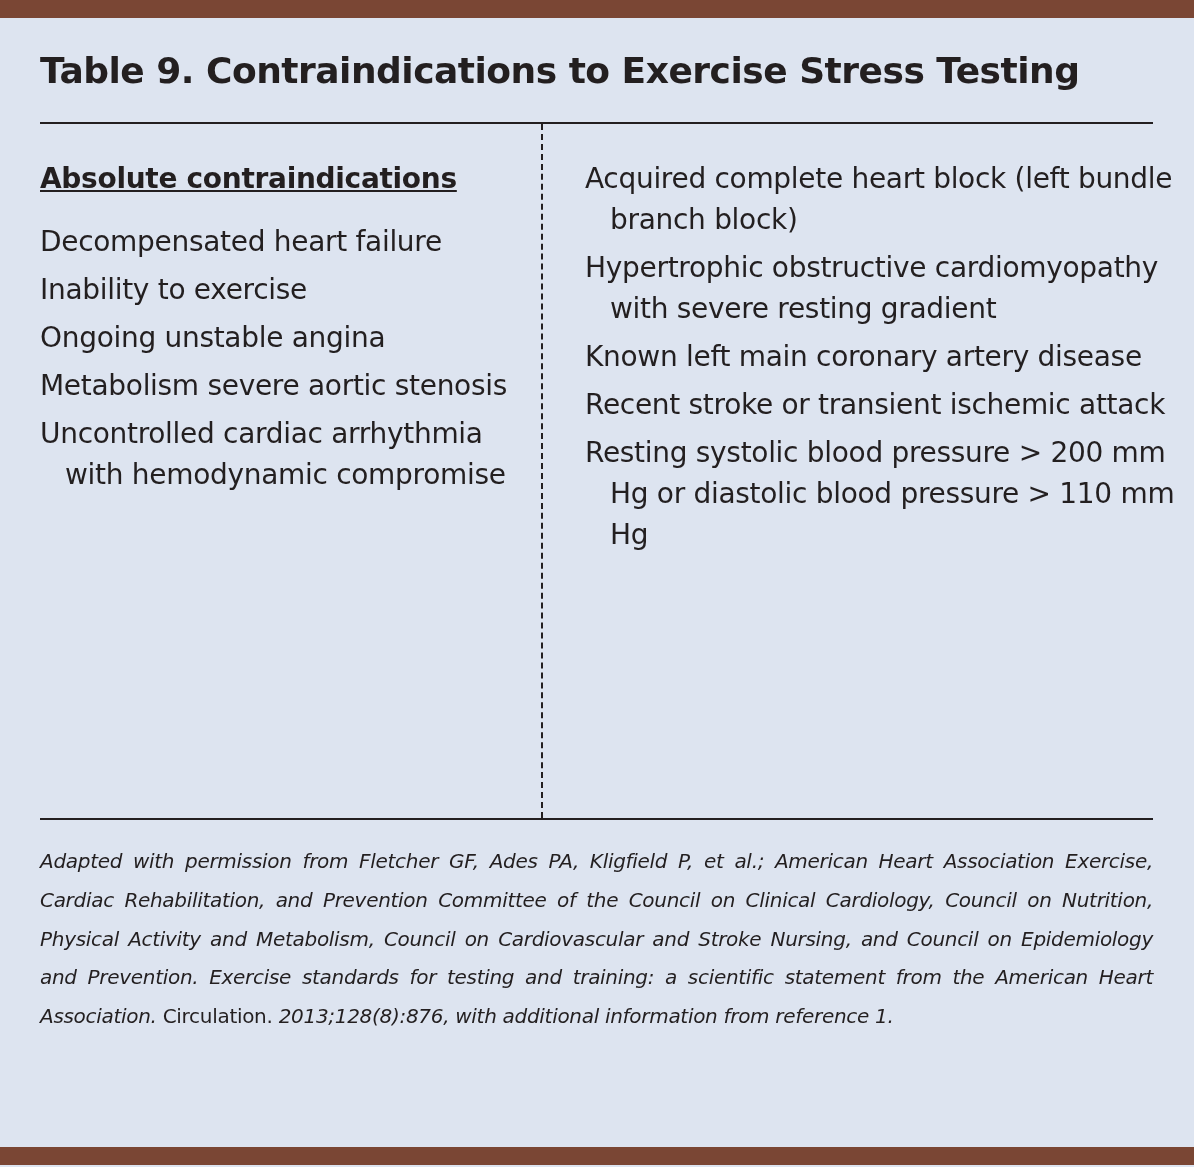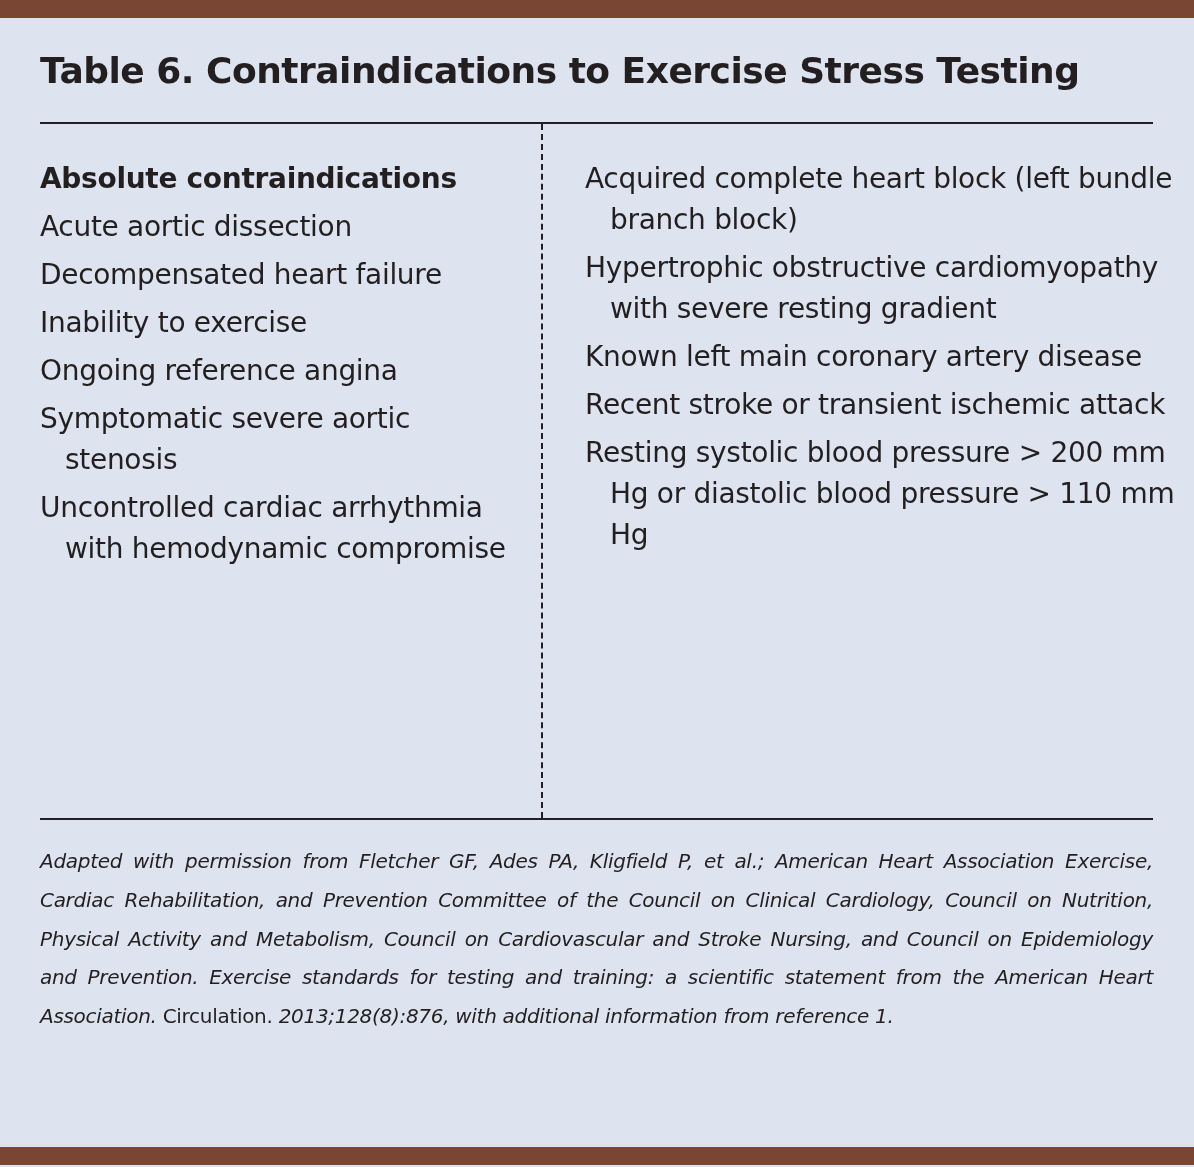--- a/index.html
+++ b/index.html
@@ -20,46 +20,45 @@
     .rule { position: absolute; left: 40px; width: 1113px; height: 2px; background: #231f20; }
     .rule-top { top: 122px; }
     .rule-bottom { top: 818px; }
     .divider {
       position: absolute; left: 541px; top: 124px; width: 0; height: 694px;
       border-left: 2px dashed #231f20;
     }
     .col { position: absolute; top: 158px; font-size: 28px; line-height: 41px; letter-spacing: -0.3px; }
     .col-left { left: 40px; width: 480px; }
     .col-right { left: 585px; width: 590px; }
-    .col-head { font-weight: bold; margin-bottom: 7px; }
+    .col-head { font-weight: bold; margin-bottom: 22px; text-decoration: underline; }
     .item { padding-left: 25px; text-indent: -25px; margin-bottom: 7px; }
     .note {
       position: absolute; left: 40px; top: 842px; width: 1113px;
       font-size: 20px; line-height: 38.8px; font-style: italic;
       text-align: justify; letter-spacing: -0.3px;
     }
     .upright { font-style: normal; }
   </style>
 </head>
 <body>
 
 <div class="bar-top"></div>
 
-<div class="title">Table 6. Contraindications to Exercise Stress Testing</div>
+<div class="title">Table 9. Contraindications to Exercise Stress Testing</div>
 
 <div class="rule rule-top"></div>
 <div class="divider"></div>
 
 <div class="col col-left">
   <div class="col-head">Absolute contraindications</div>
-  <div class="item">Acute aortic dissection</div>
   <div class="item">Decompensated heart failure</div>
   <div class="item">Inability to exercise</div>
-  <div class="item">Ongoing reference angina</div>
-  <div class="item">Symptomatic severe aortic stenosis</div>
+  <div class="item">Ongoing unstable angina</div>
+  <div class="item">Metabolism severe aortic stenosis</div>
   <div class="item">Uncontrolled cardiac arrhythmia with hemodynamic compromise</div>
 </div>
 
 <div class="col col-right">
   <div class="item">Acquired complete heart block (left bundle branch block)</div>
   <div class="item">Hypertrophic obstructive cardiomyopathy with severe resting gradient</div>
   <div class="item">Known left main coronary artery disease</div>
   <div class="item">Recent stroke or transient ischemic attack</div>
   <div class="item">Resting systolic blood pressure &gt; 200 mm Hg or diastolic blood pressure &gt; 110 mm Hg</div>
 </div>

